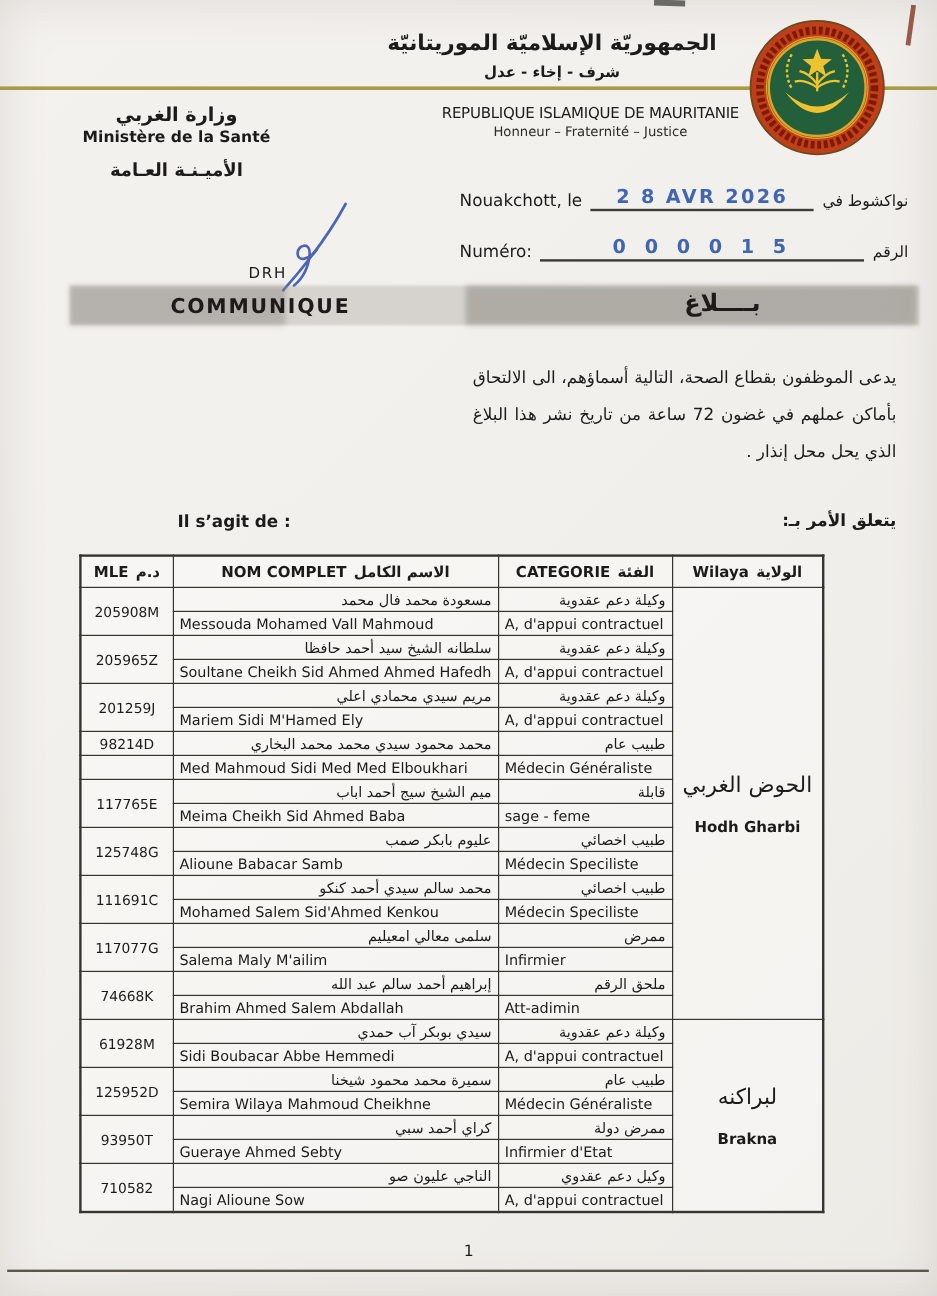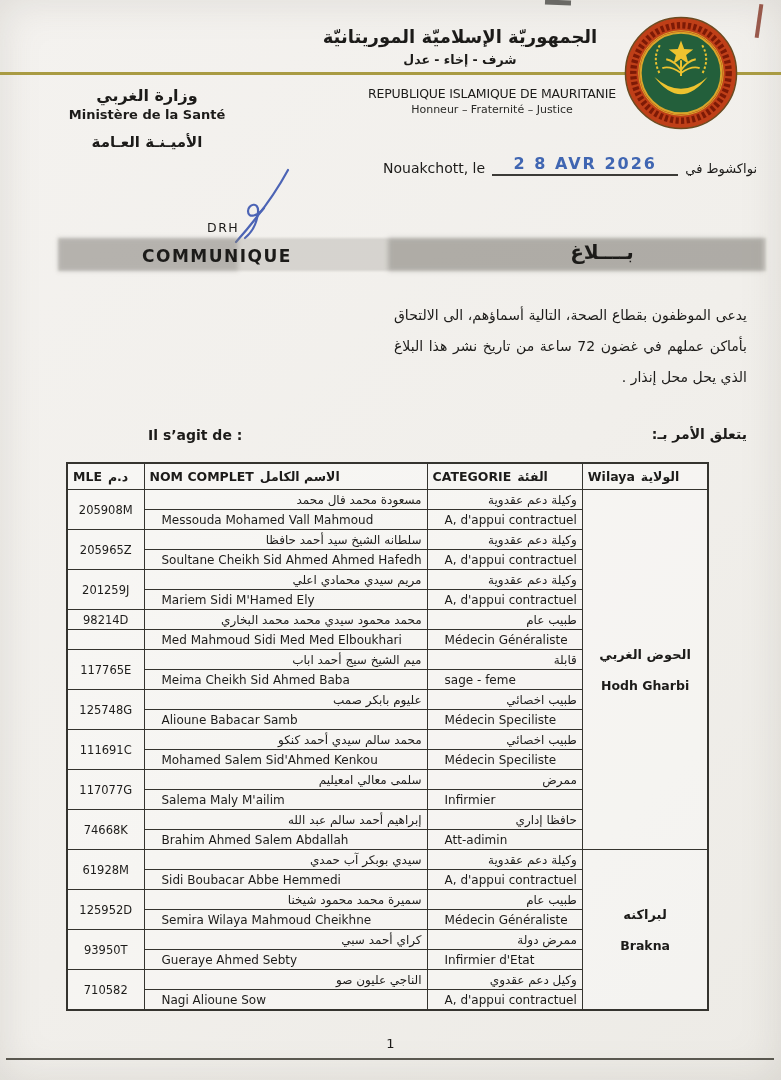--- a/index.html
+++ b/index.html
@@ -47,28 +47,28 @@
   .title-ar{top:240px;left:543px;width:118px;text-align:center;font-size:20px;font-weight:bold;direction:rtl;z-index:3;}
   
   .fr-para{top:306px;left:57px;width:341px;font-size:13px;line-height:22px;text-align:justify;text-indent:26px;}
   .fr-lead{top:427px;left:148px;font-size:14px;font-weight:bold;}
   .ar-para{top:300px;left:394px;width:353px;direction:rtl;text-align:justify;font-size:14px;line-height:31px;}
   .ar-lead{top:426px;right:34px;font-size:14px;font-weight:bold;direction:rtl;}
   
   table.roster{position:absolute;left:66px;top:462px;border-collapse:collapse;border:2px solid #35342f;
                background:rgba(255,255,255,.38);table-layout:fixed;}
   .roster th,.roster td{border:1px solid #35342f;padding:1px 5px;overflow:hidden;white-space:nowrap;}
-  .roster th{height:23px;font-size:12.5px;font-weight:bold;text-align:left;}
+  .roster th{height:23px;font-size:12.5px;font-weight:bold;text-align:center;}
   .roster td{height:17px;font-size:12px;}
   .col-mle{width:77px;} .col-nom{width:262px;} .col-cat{width:145px;} .col-wil{width:126px;}
   td.mle-cell{text-align:center;font-size:11.5px;}
   td.name-ar,td.cat-ar{direction:rtl;text-align:right;}
-  td.name-la,td.cat-la{text-align:left;padding-left:17px;}
+  td.name-la,td.cat-la{text-align:left;}
   td.wilaya-cell{text-align:center;vertical-align:middle;white-space:normal;}
-  .wilaya-ar{font-size:13px;font-weight:bold;direction:rtl;}
+  .wilaya-ar{font-size:18px;font-weight:normal;direction:rtl;}
   .wilaya-la{font-size:12.5px;font-weight:bold;margin-top:16px;}
   .th-ar{margin-left:6px;direction:rtl;unicode-bidi:isolate;}
   
   .page-num{top:1036px;left:0;width:781px;text-align:center;font-size:13px;}
   .footer-line{top:1058px;left:6px;width:768px;border-top:2.5px solid #59574f;}
   .footer-text{top:1066px;left:0;width:781px;text-align:center;font-size:12.5px;direction:rtl;color:#2e2d2a;}
   
   .mark1{top:0;left:545px;width:26px;height:5px;background:#4a4a46;opacity:.8;transform:rotate(2deg);}
   .mark2{top:4px;left:757px;width:4px;height:34px;background:#8a4030;opacity:.85;transform:rotate(8deg);}
 </style>
@@ -114,20 +114,27 @@
   </div>
 
   <div class="abs ruled-row date-row">
     <span>Nouakchott, le</span>
     <span class="ruled">
       <span class="stamp">2 8 AVR 2026</span>
     </span>
     <span class="ar-label">نواكشوط في</span>
   </div>
 
+  <div class="abs ruled-row numero-row">
+    <span>Numéro:</span>
+    <span class="ruled">
+      <span class="stamp num">0 0 0 0 1 5</span>
+    </span>
+    <span class="ar-label">الرقم</span>
+  </div>
 
   <div class="abs drh">DRH</div>
   <svg class="abs signature" viewBox="0 0 70 80">
     <g stroke="var(--sig_blue)" stroke-width="2.2" fill="none" stroke-linecap="round" opacity=".9">
       <path d="M6,76 C22,58 44,30 58,4"></path>
       <path d="M34,42 c-6,8 -16,11 -16,3 c0,-7 11,-10 10,1 c-1,12 -7,21 -13,26"></path>
     </g>
   </svg>
 
   <div class="abs gray-band">
@@ -230,21 +237,21 @@
           <td class="name-ar">سلمى معالي امعيليم</td>
           <td class="cat-ar">ممرض</td>
         </tr>
         <tr>
           <td class="name-la">Salema Maly M'ailim</td>
           <td class="cat-la">Infirmier</td>
         </tr>
         <tr>
           <td class="mle-cell" rowspan="2">74668K</td>
           <td class="name-ar">إبراهيم أحمد سالم عبد الله</td>
-          <td class="cat-ar">حافظا إداري</td>
+          <td class="cat-ar">ملحق الرقم</td>
         </tr>
         <tr>
           <td class="name-la">Brahim Ahmed Salem Abdallah</td>
           <td class="cat-la">Att-adimin</td>
         </tr>
         <tr>
           <td class="mle-cell" rowspan="2">61928M</td>
           <td class="name-ar">سيدي بوبكر آب حمدي</td>
           <td class="cat-ar">وكيلة دعم عقدوية</td>
           <td class="wilaya-cell" rowspan="8">

